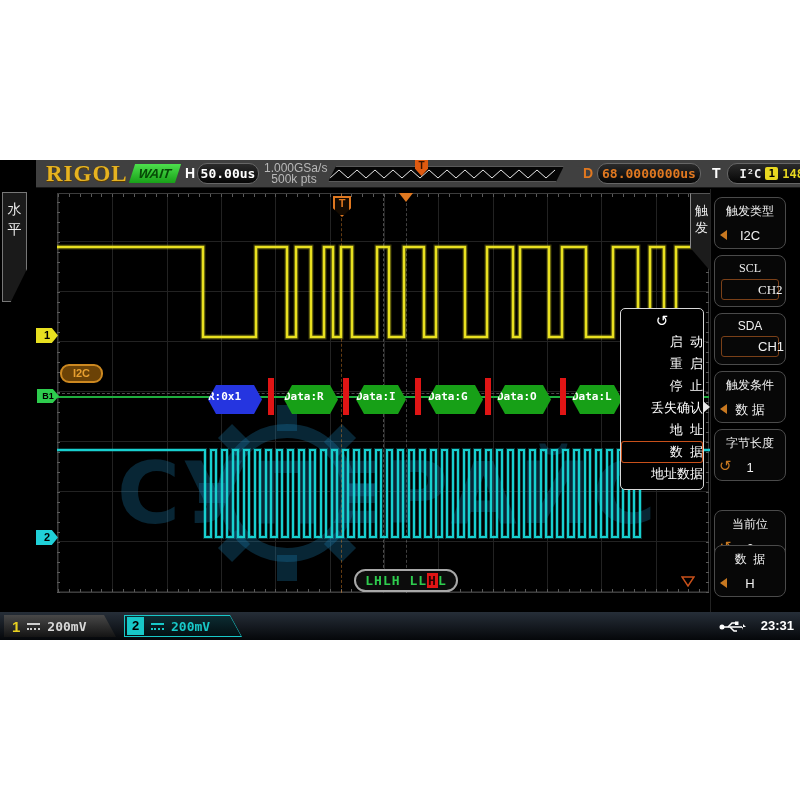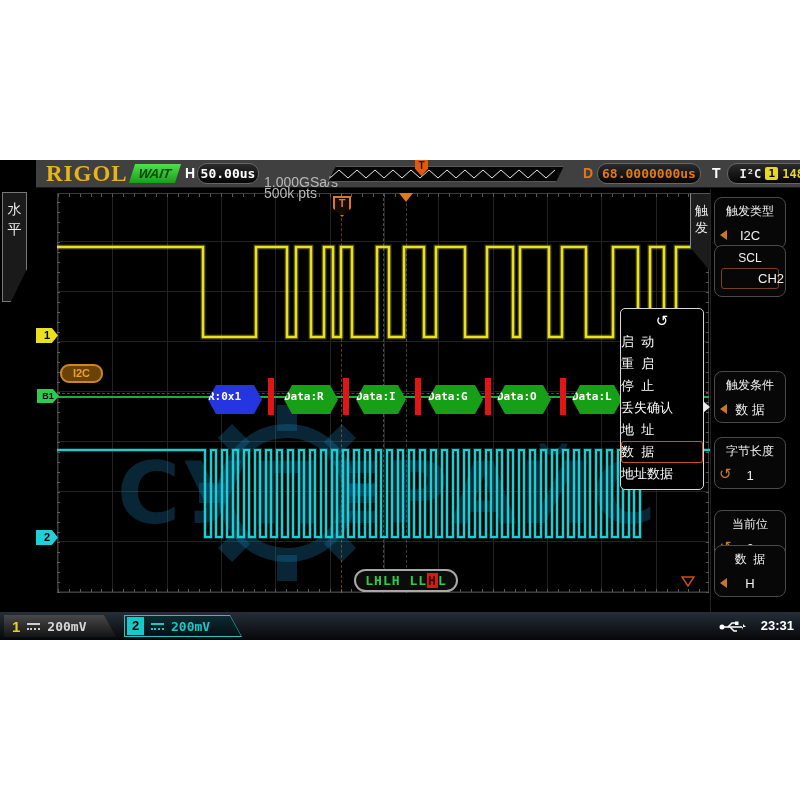--- a/index.html
+++ b/index.html
@@ -6,21 +6,21 @@
   body { width:800px; height:800px; background:#fff; font-family:"Liberation Sans", sans-serif; position:relative; }
   .scope { position:absolute; left:0; top:160px; width:800px; height:480px; background:#000; overflow:hidden; }
 
   
   .topbar { position:absolute; left:0; top:0; width:800px; height:28px; background:#404040; border-bottom:1px solid #181818; z-index:30;margin-left:36px; }
   .brand { position:absolute; left:10px; top:1px; font-family:"Liberation Serif", serif; font-weight:bold; font-size:23px; color:#e6b321; letter-spacing:1px; text-shadow:0 1px 0 #5a3c00; }
   .wait { position:absolute; left:96px; top:4px; width:46px; height:19px; background:linear-gradient(#4de04d,#18a018); transform:skewX(-18deg); color:#064a06; font-weight:bold; font-size:13px; text-align:center; line-height:19px; }
   .hlbl { position:absolute; left:149px; top:5px; color:#fff; font-weight:bold; font-size:14px; }
   .tbox { position:absolute; top:3px; height:21px; background:linear-gradient(#2a2a2a,#050505); border:1px solid #666; border-radius:10px; color:#fff; font-family:"DejaVu Sans Mono", monospace; font-weight:bold; font-size:13px; text-align:center; }
   .tb-timebase { left:161px; width:62px; line-height:19px; }
-  .rate { position:absolute; left:228px; top:17px; width:60px; color:#b8b8b8; font-size:14px; line-height:11px; }
+  .rate { position:absolute; left:228px; top:3px; width:60px; color:#b8b8b8; font-size:12px; line-height:11px; text-align:center; }
   .preview { position:absolute; left:292px; top:6px; width:236px; height:16px; background:#050505; clip-path:polygon(8px 0, 100% 0, calc(100% - 8px) 100%, 0 100%); box-shadow:inset 0 0 0 1px #5a5a5a; }
   .dlbl { position:absolute; left:547px; top:5px; color:#e07820; font-weight:bold; font-size:14px; }
   .tb-delay { left:561px; width:104px; color:#e07820; line-height:19px; }
   .tlbl { position:absolute; left:676px; top:5px; color:#fff; font-weight:bold; font-size:14px; }
   .tb-trig { left:691px; width:104px; display:flex; align-items:center; justify-content:center; gap:4px; }
   .tb-trig .i2c { color:#eee; font-size:12px; font-weight:bold; }
   .tb-trig .chnum { width:13px; height:13px; background:#e8d820; color:#000; font-size:11px; font-weight:bold; line-height:13px; border-radius:2px; }
   .tb-trig .lvl { color:#e8d820; font-size:12px; font-weight:bold; }
   .mini-shield { position:absolute; left:379px; top:0px; width:13px; height:16px; background:#e05a10; clip-path:polygon(0 0,100% 0,100% 55%,50% 100%,0 55%); color:#3a1400; font-size:10px; font-weight:bold; text-align:center; line-height:12px; z-index:31; }
 
@@ -71,21 +71,21 @@
   .pill { position:absolute; left:354px; top:409px; width:104px; height:23px; background:#0c0c0c; border:2px solid #a8a8a8; border-radius:12px; display:flex; align-items:center; justify-content:center; font-family:"DejaVu Sans Mono", monospace; font-size:13px; font-weight:bold; color:#2ecc4e; letter-spacing:1px; z-index:5; white-space:pre; }
   .pill .cur { background:#e01515; color:#2a0000; padding:0 1px; }
 
   
   .htab { position:absolute; left:2px; top:32px; width:25px; height:110px; background:#1a1a1a; border:1px solid #777; clip-path:polygon(0 0,100% 0,100% 70%,35% 100%,0 100%); color:#eee; font-size:14px; text-align:center; padding-top:6px; line-height:20px; z-index:6; }
   .trigtab { position:absolute; left:690px; top:33px; width:22px; height:80px; background:#1c1c1c; border-left:1px solid #888; border-top:1px solid #555; clip-path:polygon(0 0,100% 0,100% 100%,0 68%); color:#eee; font-size:13px; text-align:center; padding-top:8px; line-height:17px; z-index:6; }
 
   
   .popup { position:absolute; left:620px; top:148px; width:84px; height:182px; background:#000; border:1px solid #d8d8d8; border-radius:5px; z-index:10; padding-top:2px; }
   .popup .picon { text-align:center; color:#fff; font-size:15px; height:20px; line-height:20px; }
-  .popup .row { height:22px; line-height:22px; text-align:left; color:#fff; font-size:13px; white-space:pre; }
+  .popup .row { height:22px; line-height:22px; text-align:right; color:#fff; font-size:13px; white-space:pre; }
   .popup .row.sel { box-shadow:inset 0 0 0 1px #c8501a; border-radius:3px; }
   .popup .ptr { position:absolute; right:-7px; top:92px; width:0; height:0; border-top:6px solid transparent; border-bottom:6px solid transparent; border-left:7px solid #e8e8e8; }
 
   
   .menu { position:absolute; left:710px; top:29px; width:90px; height:423px; background:#000; border-left:1px solid #222; z-index:8; }
   .mi { position:absolute; left:3px; width:72px; height:52px; background:#070707; border:1px solid #4a4a4a; border-radius:8px; }
   .mi .ttl { color:#f0f0f0; font-size:12px; text-align:center; margin-top:5px; white-space:pre; }
   .mi .val { position:relative; color:#f0f0f0; font-size:13px; text-align:center; margin-top:5px; height:22px; line-height:22px; white-space:pre; }
   .mi .val.boxed { margin:3px 6px 0 6px; border:1px solid #7a4018; border-radius:3px; height:21px; line-height:19px;padding-left:36px; }
   .mi .arr { position:absolute; left:5px; top:5px; width:0; height:0; border-top:5px solid transparent; border-bottom:5px solid transparent; border-right:7px solid #c87820; }
@@ -214,29 +214,33 @@
         <div class="row">地址数据</div>
       </div>
     <div class="ptr"></div>
   </div>
 
   <div class="menu" id="menu">
       <div class="mi" style="top: 8px;">
         <div class="ttl">触发类型</div>
         <div class="val">I2C<span class="arr"></span></div>
       </div>
-      <div class="mi" style="top: 56px;">
+      <div class="mi" style="top: 66px; font-family: Liberation Serif, serif;">
         <div class="ttl">SCL</div>
         <div class="val boxed">CH2</div>
+      </div>
+      <div class="mi" style="top: 124px;">
+        <div class="ttl">SDA</div>
+        <div class="val boxed">CH1</div>
       </div>
       <div class="mi" style="top: 182px;">
         <div class="ttl">触发条件</div>
         <div class="val">数 据<span class="arr"></span></div>
       </div>
-      <div class="mi" style="top: 248px;">
+      <div class="mi" style="top: 240px;">
         <div class="ttl">字节长度</div>
         <div class="val">1<span class="knob">↺</span></div>
       </div>
       <div class="mi" style="top: 298px; margin-top: 23px;">
         <div class="ttl">当前位</div>
         <div class="val">6<span class="knob">↺</span></div>
       </div>
       <div class="mi" style="top: 356px;">
         <div class="ttl">数  据</div>
         <div class="val">H<span class="arr"></span></div>

